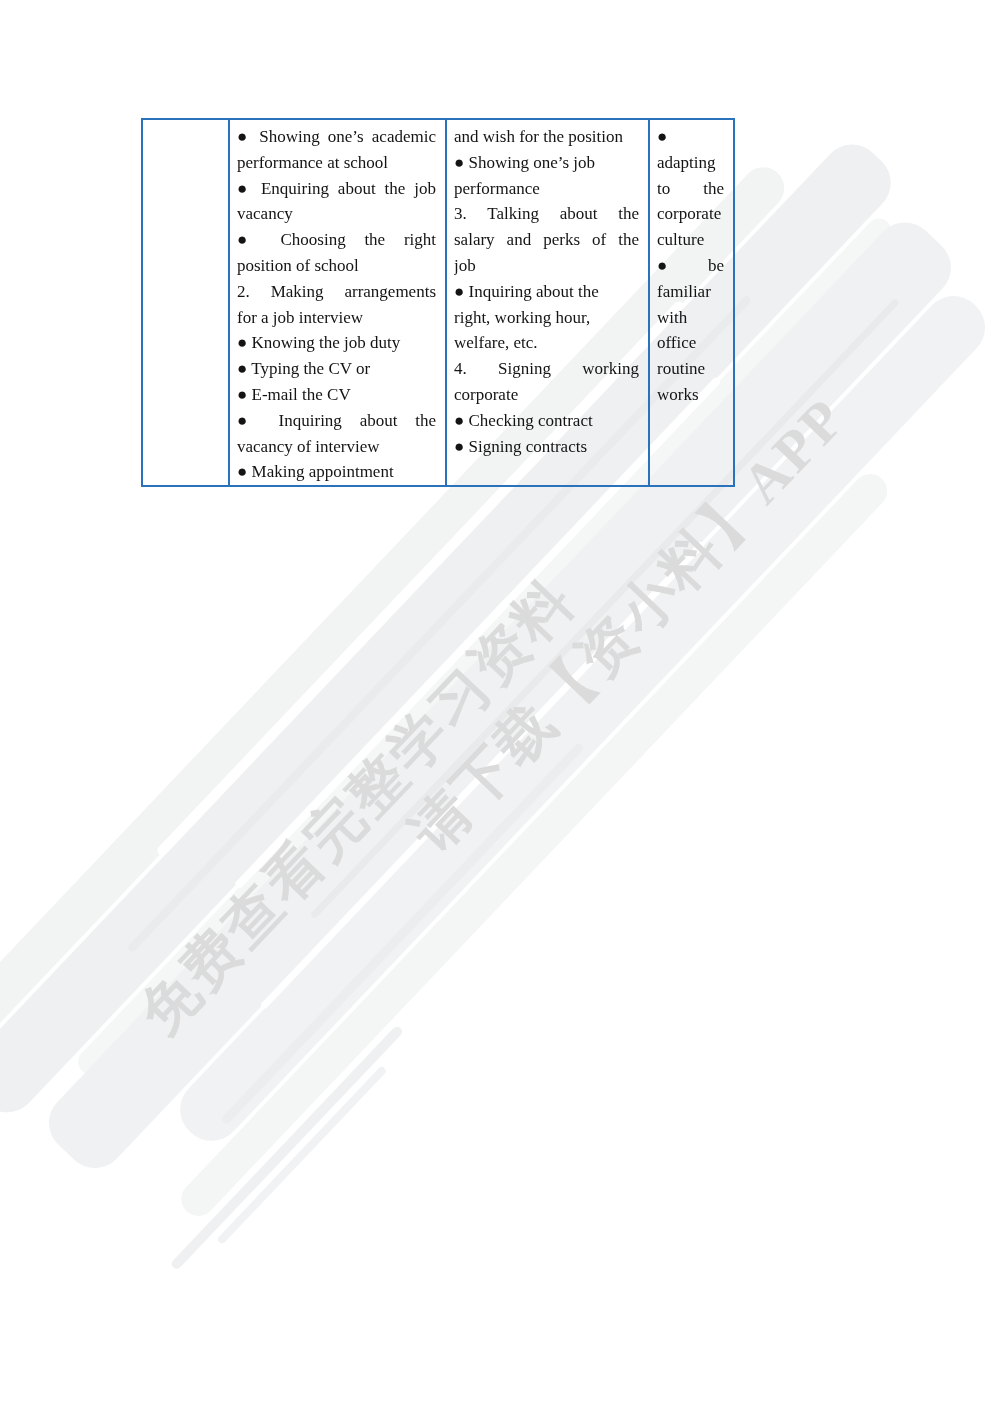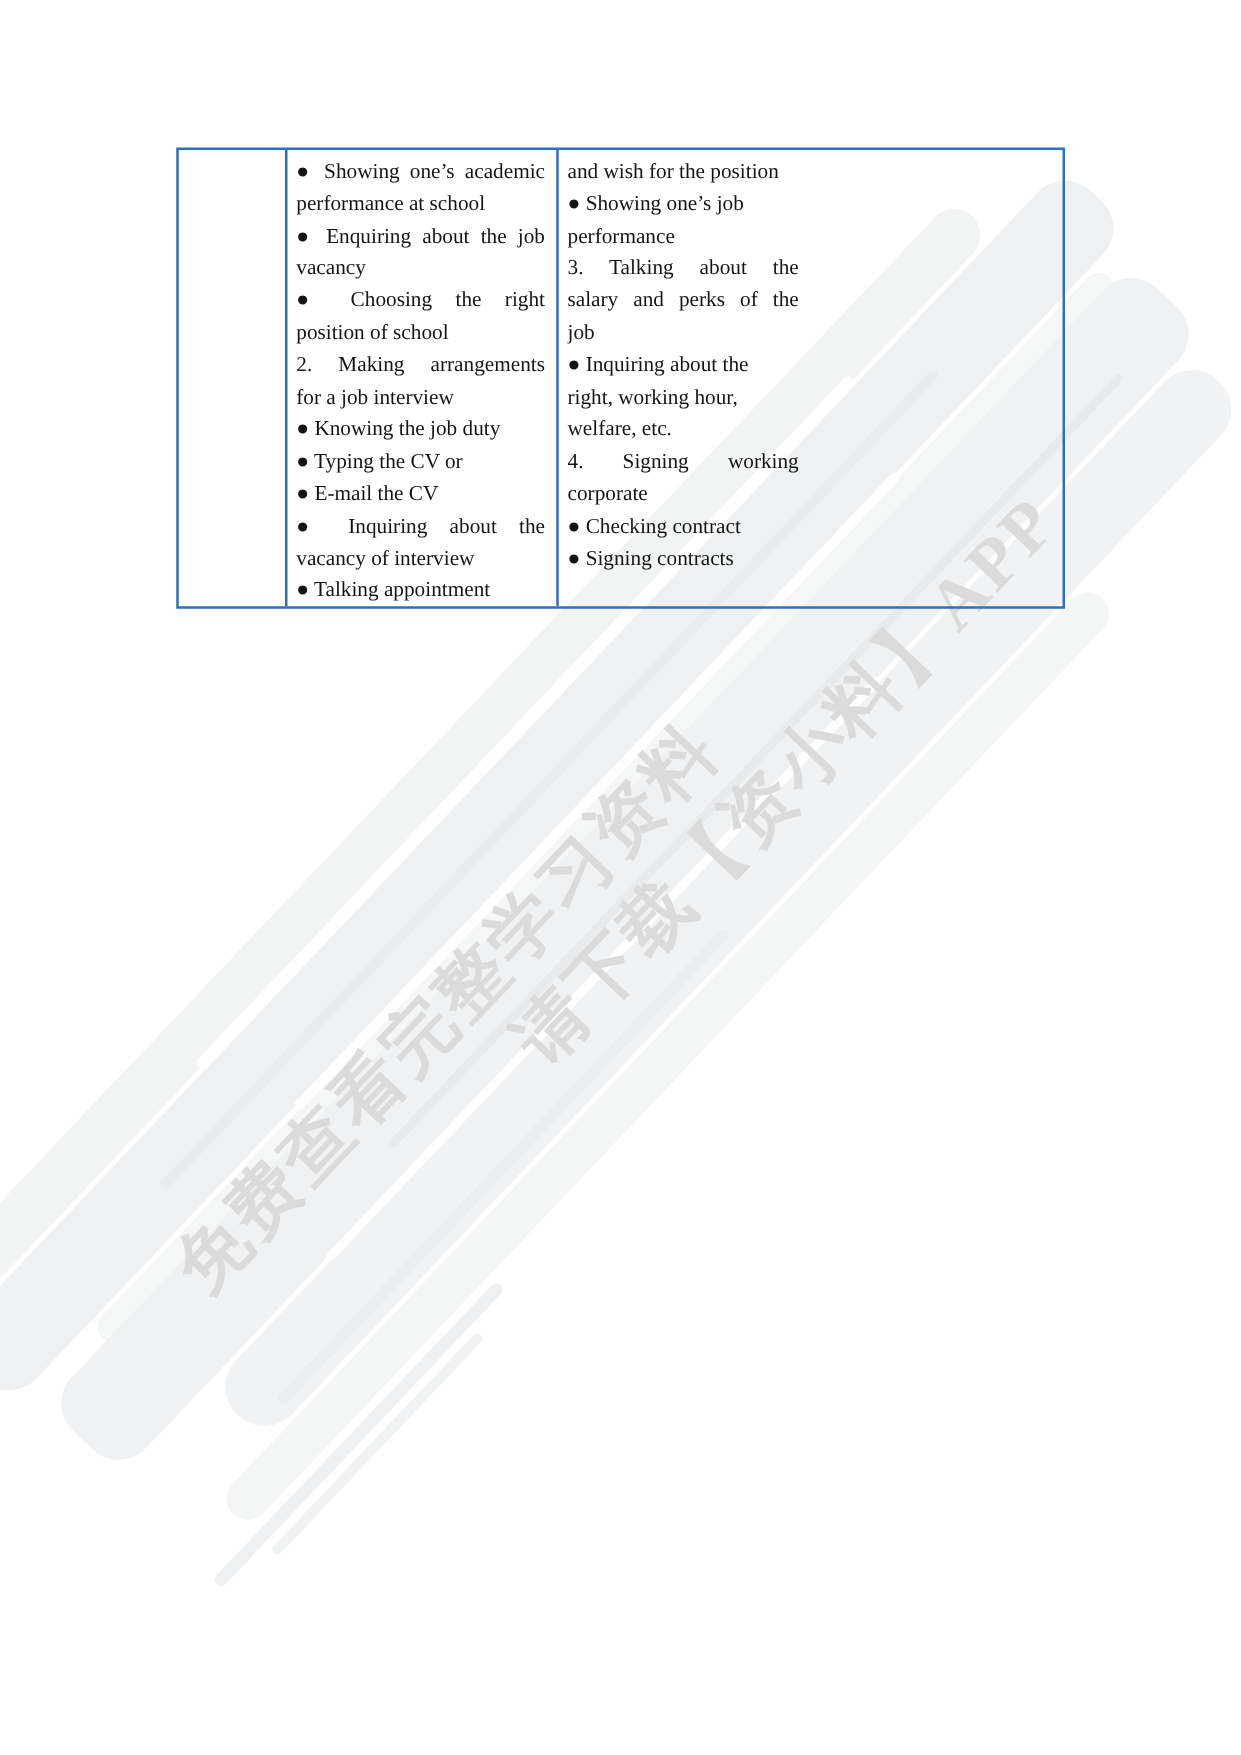--- a/index.html
+++ b/index.html
@@ -32,21 +32,21 @@
   .wm-text {
     position:absolute; white-space:nowrap;
     font-size:57px; font-weight:700; letter-spacing:3px;
     color:#dbdbdb; font-family:"Liberation Serif", serif;
   }
   .wm1 { left:171px; top:128px; }
   .wm2 { left:490px; top:200px; }
 
   
   .tbl {
-    position:absolute; left:141px; top:118px; width:711px; height:369px;
+    position:absolute; left:141px; top:118px; width:594px; height:369px;
     box-sizing:border-box; border:2px solid #2a72bb;
     display:grid; grid-template-columns:85px 217px 203px 1fr;
     z-index:2; background:transparent;
   }
   .cell {
     box-sizing:border-box; border-left:2px solid #2a72bb;
     padding:4px 9px 0 7px; overflow:hidden;
     font-size:17px; color:#141414;
   }
   .cell.first { border-left:none; }
@@ -87,32 +87,38 @@
         <div class="tl">vacancy</div>
         <div class="tl j">● Choosing the right</div>
         <div class="tl">position of school</div>
         <div class="tl j b">2. Making arrangements</div>
         <div class="tl b">for a job interview</div>
         <div class="tl">● Knowing the job duty</div>
         <div class="tl">● Typing the CV or</div>
         <div class="tl">● E-mail the CV</div>
         <div class="tl j">● Inquiring about the</div>
         <div class="tl">vacancy of interview</div>
-        <div class="tl">● Talking appointment</div>
+        <div class="tl">● Making appointment</div>
       </div>
     <div class="cell">
         <div class="tl">and wish for the position</div>
         <div class="tl">● Showing one’s job</div>
         <div class="tl">performance</div>
         <div class="tl j b">3. Talking about the</div>
         <div class="tl j b">salary and perks of the</div>
         <div class="tl b">job</div>
         <div class="tl">● Inquiring about the</div>
         <div class="tl">right, working hour,</div>
         <div class="tl">welfare, etc.</div>
         <div class="tl j b">4. Signing working</div>
         <div class="tl b">corporate</div>
         <div class="tl">● Checking contract</div>
         <div class="tl">● Signing contracts</div>
       </div>
+    <div class="cell">
+        <div class="tl j">● adapting to the</div>
+        <div class="tl">corporate culture</div>
+        <div class="tl j">● be familiar with office</div>
+        <div class="tl">routine works</div>
+      </div>
   </div>
 
 </div>
 
 </body></html>

